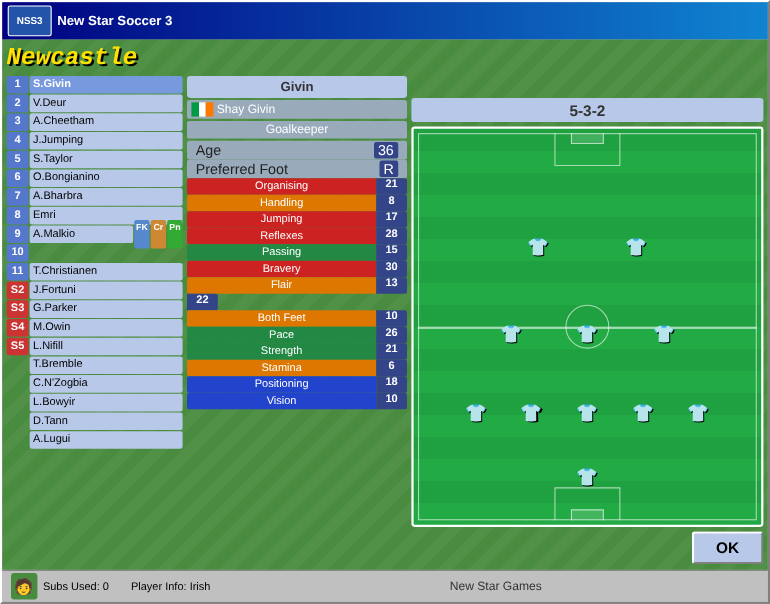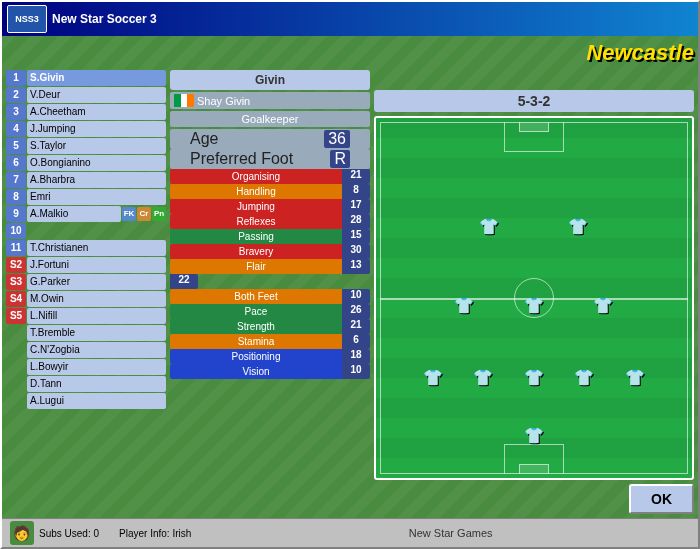--- a/index.html
+++ b/index.html
@@ -39,27 +39,28 @@
         135deg,
         rgba(255,255,255,0.04) 0px,
         rgba(255,255,255,0.04) 10px,
         transparent 10px,
         transparent 20px
       );
       position: relative;
       padding: 4px;
     }
     .main-title {
-      text-align: right;
+      text-align: left;
       color: #ffe000;
       font-size: 22px;
       font-weight: bold;
       text-shadow: 2px 2px #000;
       margin-bottom: 4px;
       font-style: italic;
+      font-family: Liberation Mono, monospace;
     }
     .main-layout {
       display: flex;
       gap: 4px;
       height: calc(100% - 30px);
     }
     
     .player-list {
       width: 160px;
       display: flex;
@@ -101,21 +102,21 @@
       background: #7799dd;
       color: #fff;
       font-weight: bold;
     }
     .player-badges {
       display: flex;
       gap: 1px;
     }
     .badge {
       width: 14px;
-      height: 14px;
+      height: 26px;
       font-size: 8px;
       text-align: center;
       line-height: 14px;
       border-radius: 2px;
       color: #fff;
       font-weight: bold;
     }
     .badge-fk { background: #5588cc; }
     .badge-cr { background: #cc8833; }
     .badge-pn { background: #33aa33; }
@@ -197,23 +198,23 @@
       border-radius: 0 2px 2px 0;
     }
     .stat-red { background: #cc2222; }
     .stat-orange { background: #dd7700; }
     .stat-green { background: #228844; }
     .stat-blue { background: #2244cc; }
 
     .info-row {
       background: #9ab;
       text-align: center;
-      font-size: 16px;
+      font-size: 13px;
       color: #222;
-      padding: 1px 20px;
+      padding: 1px 8px;
       border-radius: 2px;
       display: flex;
       justify-content: space-between;
     }
     .info-val {
       background: #334488;
       color: #fff;
       padding: 0 4px;
       border-radius: 2px;
     }

